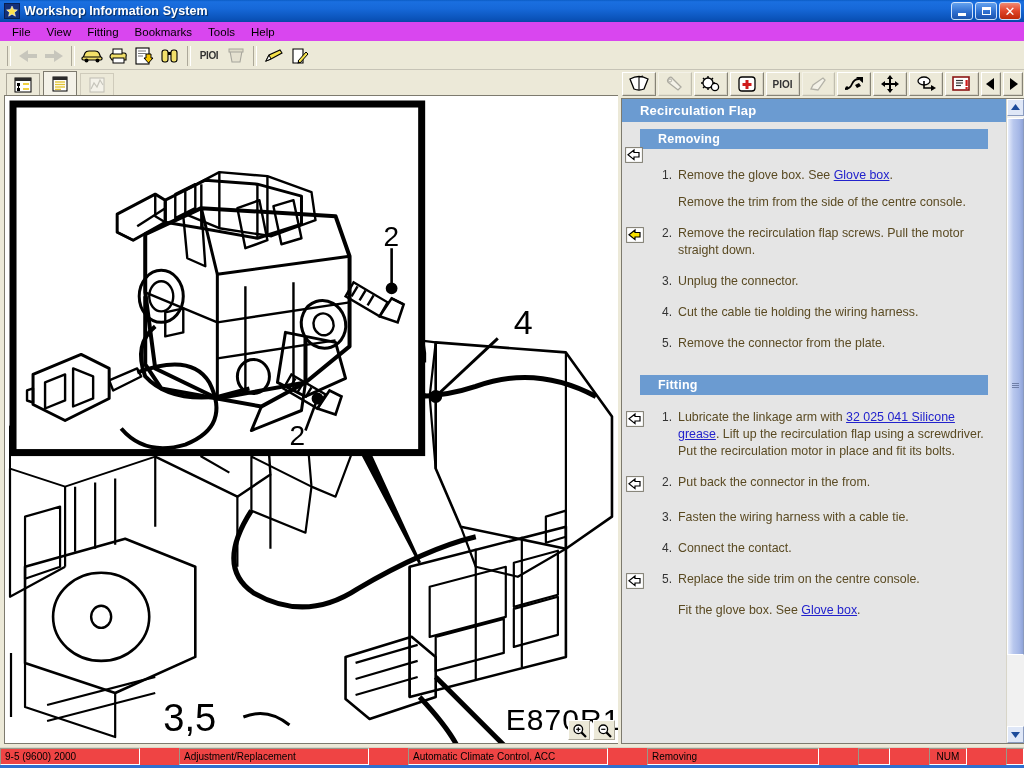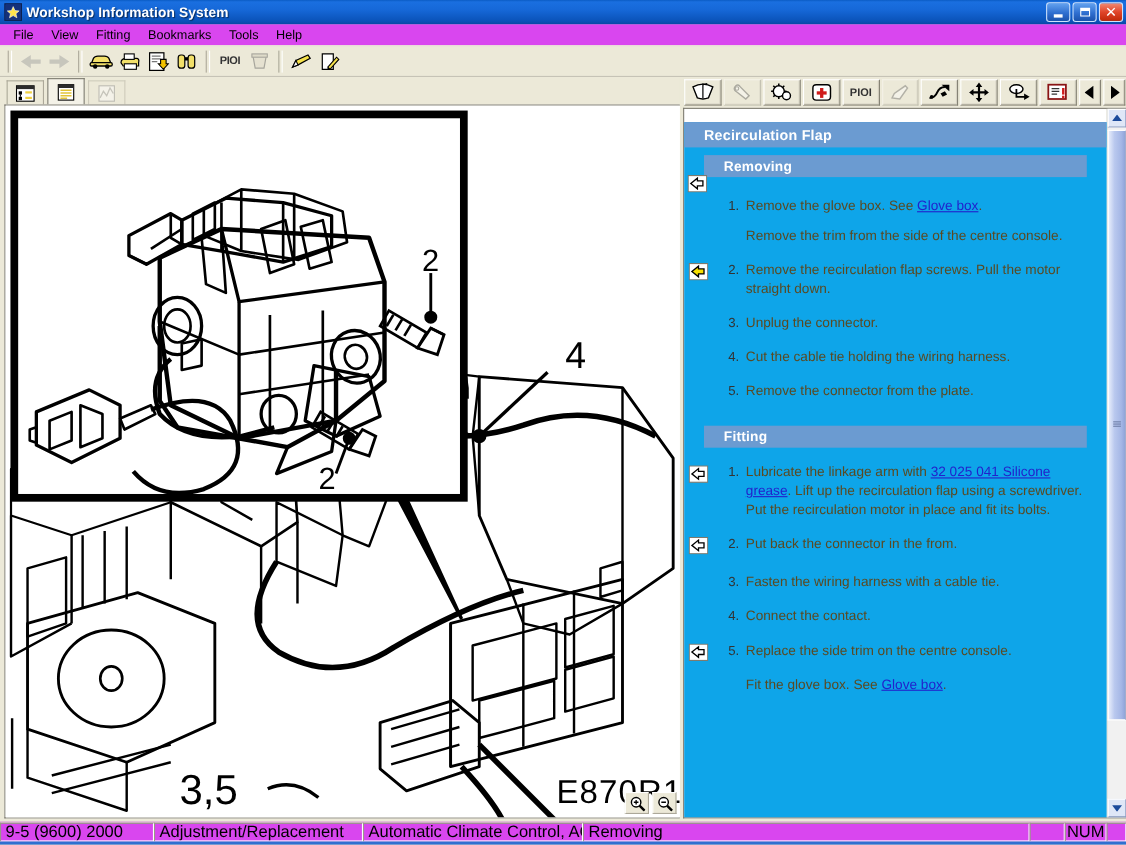--- a/index.html
+++ b/index.html
@@ -131,23 +131,22 @@
     box-sizing:border-box;cursor:default;font-size:10px;font-weight:bold;color:#333;
   }
   .rtbtn.dis{opacity:.42;}
   .rtbtn.nav{width:20px;}
   #doc{
     flex:1 1 auto;display:flex;min-height:0;
     border:1px solid #7d7a6e;border-right:none;background:#fff;
     box-sizing:border-box;
   }
   #docbody{
-    flex:1 1 auto;overflow:hidden;background:#0ea5e9;position:relative;
+    flex:1 1 auto;overflow:hidden;background:#e5e5e5;position:relative;
     min-width:0;
-    margin-top:12px;
   }
   
   #vscroll{
     width:17px;flex:0 0 17px;background:#f4f3ee;
     display:flex;flex-direction:column;border-left:1px solid #d8d5c8;
   }
   .sbtn{
     height:17px;flex:0 0 17px;background:#dfe7f7;
     border:1px solid #fff;border-right-color:#8a9bbf;border-bottom-color:#8a9bbf;
     display:flex;align-items:center;justify-content:center;box-sizing:border-box;
@@ -185,23 +184,24 @@
   }
   .step .txtcell{
     flex:1 1 auto;color:#5a4a22;font-size:12.4px;line-height:17px;
     padding-right:8px;
   }
   .step.cont{margin-top:10px;}
   .step.cont .numcell{visibility:hidden;}
   a.docln{color:#2222cc;text-decoration:underline;}
   
   #statusbar{
-    height:17px;flex:0 0 17px;background:#d946ef;
-    display:flex;align-items:stretch;font-size:15px;color:#000;
+    height:17px;flex:0 0 17px;background:#ef4444;
+    display:flex;align-items:stretch;font-size:10px;color:#000;
     border-top:1px solid #d8d5c8;
+    gap:39px;
   }
   .sbcell{
     border:1px solid;border-color:#9a9789 #fff #fff #9a9789;
     padding:1px 4px;box-sizing:border-box;display:flex;align-items:center;
     overflow:hidden;white-space:nowrap;
   }
   #sb-blue{height:3px;background:#2f6fd0;flex:0 0 3px;}
   .no-sel{user-select:none;}
 </style>
 </head>

